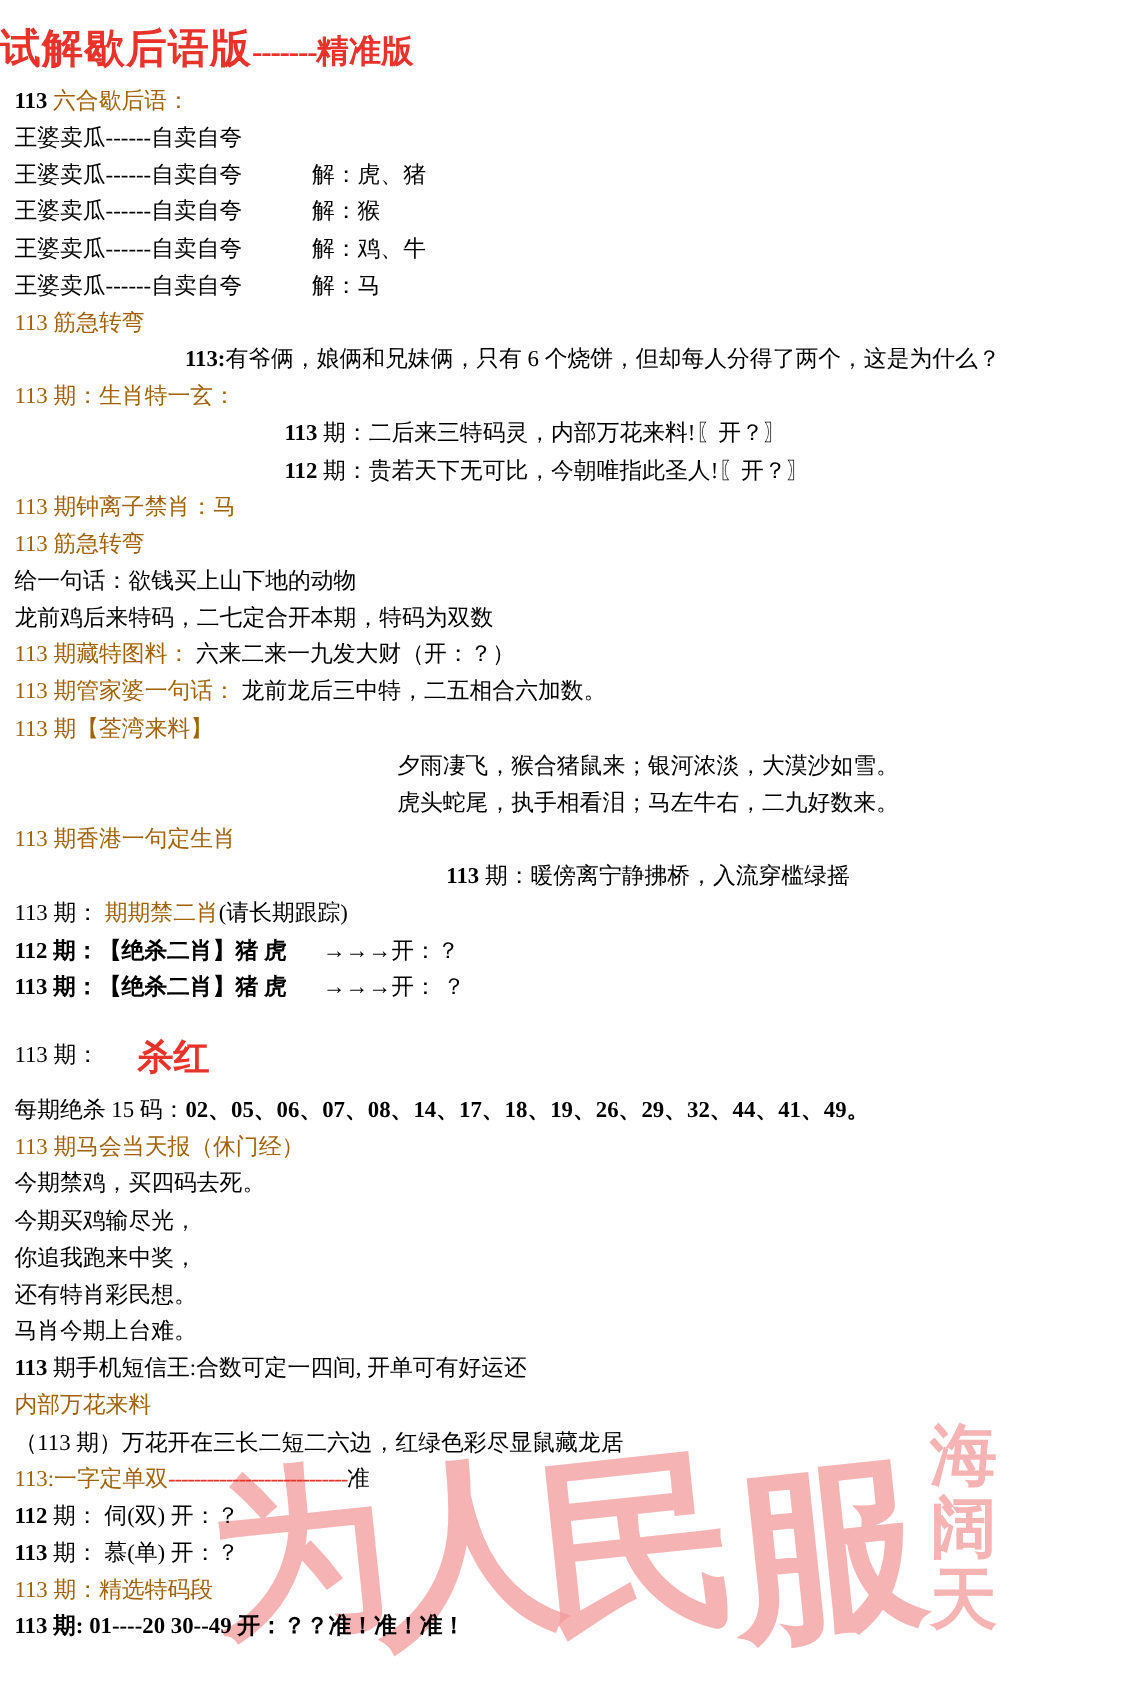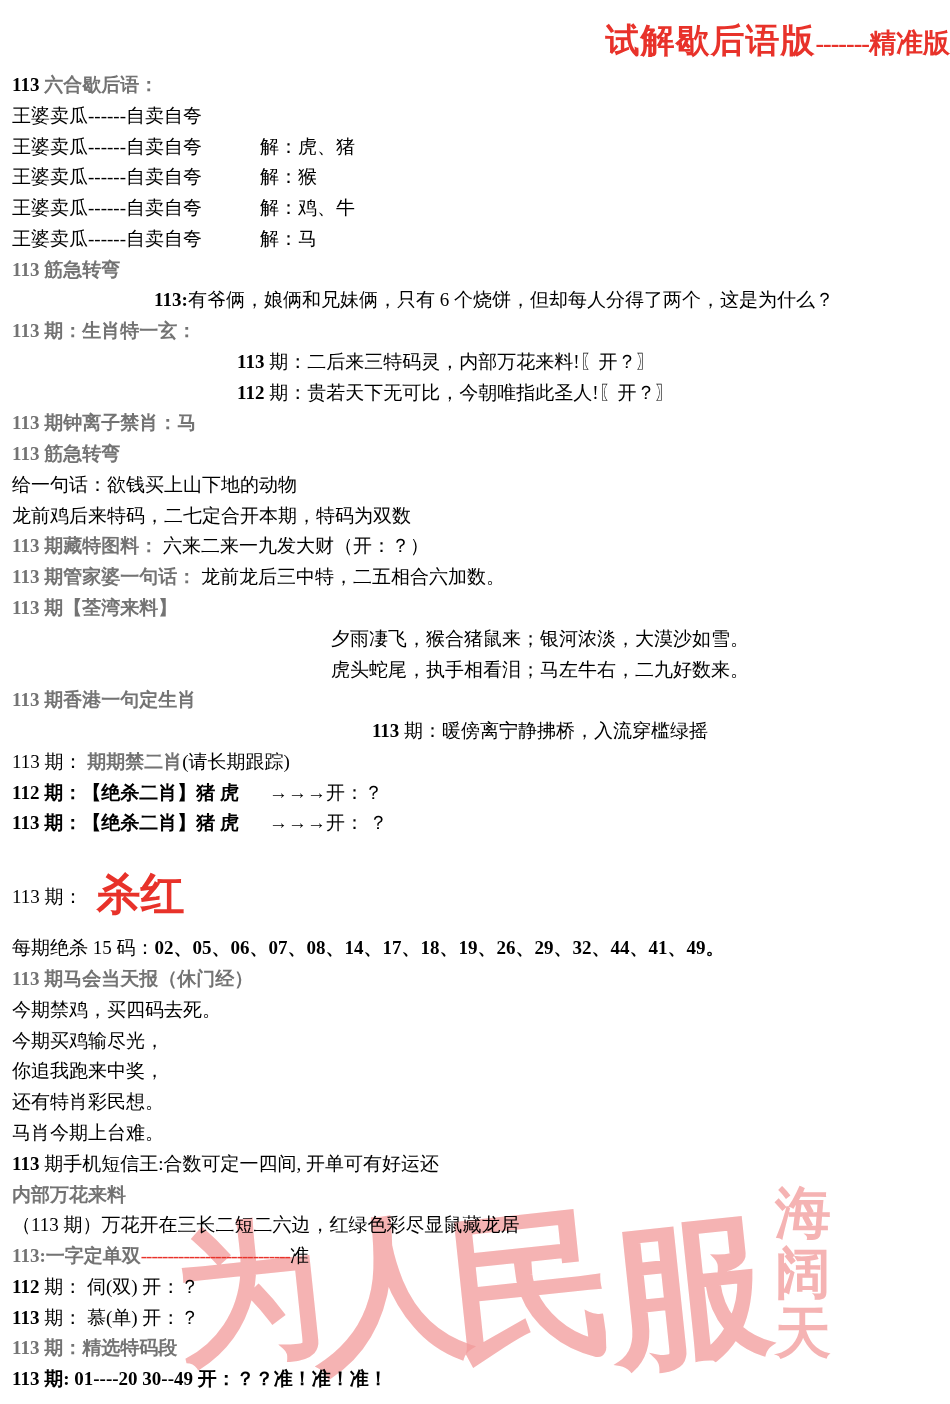--- a/index.html
+++ b/index.html
@@ -21,44 +21,44 @@
   .wm .w3{left:450px;top:25px;font-size:165px;}
   .wm .w4{left:610px;top:30px;font-size:160px;}
   .wm .s1{left:775px;top:22px;font-size:56px;transform:rotate(0deg);}
   .wm .s2{left:775px;top:82px;font-size:56px;transform:rotate(0deg);}
   .wm .s3{left:775px;top:142px;font-size:56px;transform:rotate(0deg);}
 
   .content{position:relative;z-index:2;}
 
   
   .title{
-    text-align:right;padding:18px 0 6px 0;white-space:nowrap;
+    text-align:left;padding:18px 0 6px 0;white-space:nowrap;
   }
   .title .t-main{
     color:#e8322a;font-size:34px;font-weight:bold;letter-spacing:1px;
     font-family:"DejaVu Serif",serif;
   }
   .title .t-dash{color:#e8322a;font-size:26px;font-weight:bold;letter-spacing:-1px;}
   .title .t-sub{color:#e8322a;font-size:27px;font-weight:bold;font-family:"DejaVu Serif",serif;}
 
   .blk{padding:0 12px;}
   .row{line-height:1.62;font-size:19px;margin:0;white-space:nowrap;}
-  .redb{color:#737373;font-weight:bold;text-align:right;}
+  .redb{color:#a16207;font-weight:normal;text-align:right;}
   .bold{font-weight:bold;}
   .num{font-weight:bold;}
   .ind1{padding-left:38px;text-align:center;}
   .ind3{padding-left:225px;}
   .ind4{padding-left:130px;text-align:center;}
   .gap{height:7px;}
   .sp-lg{display:inline-block;width:58px;}
   .sp-md{display:inline-block;width:30px;}
   .sp-sm{display:inline-block;width:14px;}
   .big-red{
-    color:#e8322a;font-size:44px;font-weight:bold;
-    font-family:"DejaVu Serif",serif;vertical-align:-6px;
+    color:#e8322a;font-size:30px;font-weight:bold;
+    font-family:"DejaVu Serif",serif;vertical-align:-6px;margin-left:18px;
   }
   .kill-line{margin-top:12px;margin-bottom:4px;}
   .dash-red{color:#e8322a;letter-spacing:-1px;}
 </style>
 </head>
 <body>
 
 <div class="page">
 
   <div class="wm">

